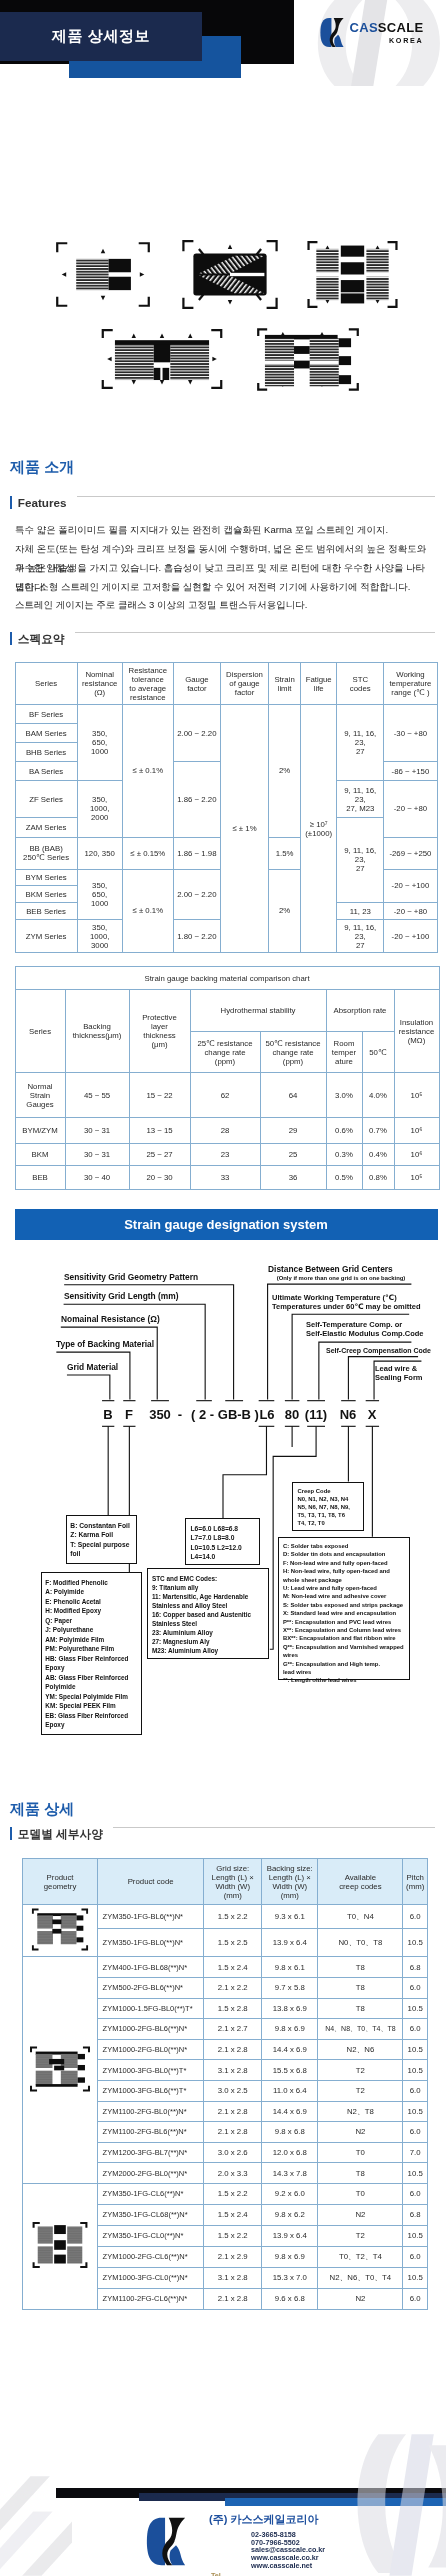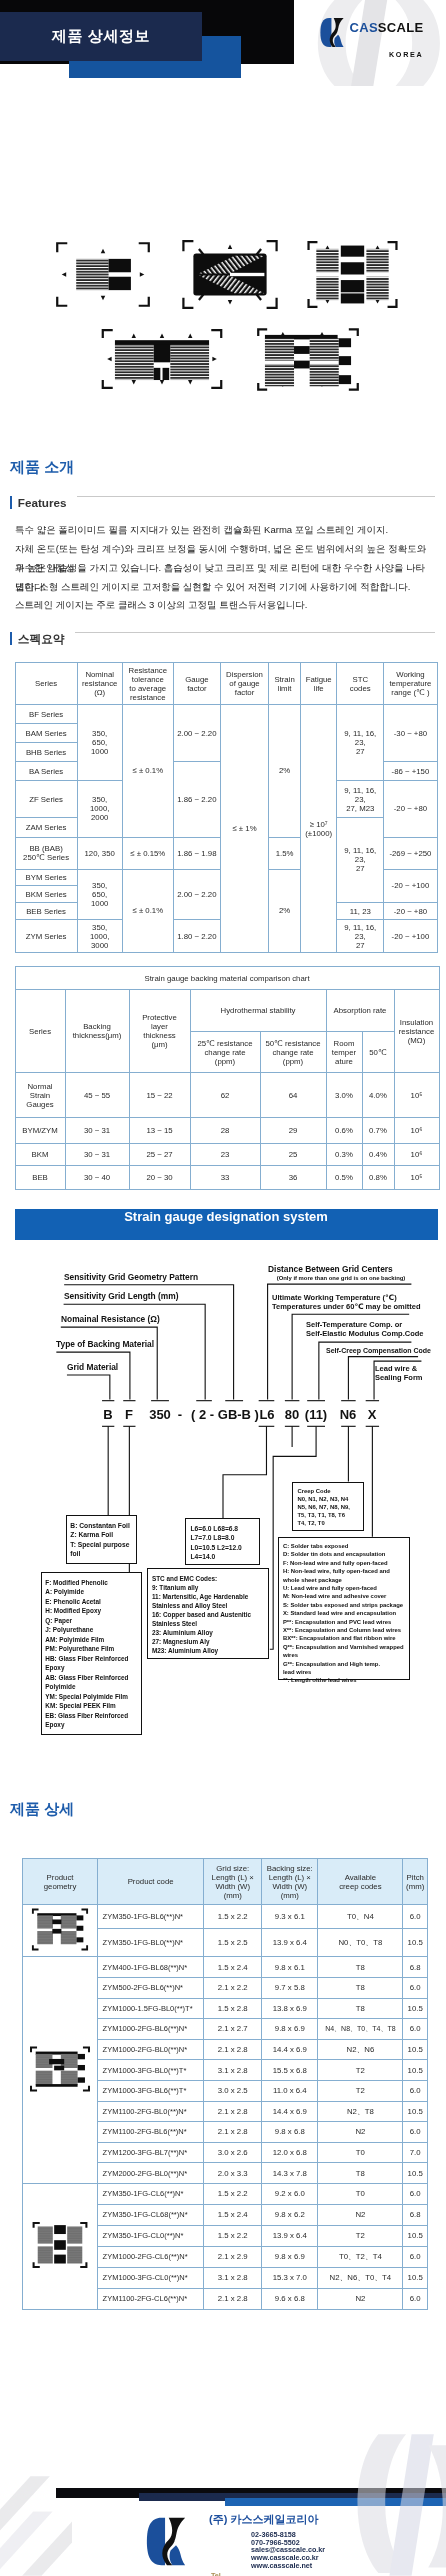--- a/index.html
+++ b/index.html
@@ -9,21 +9,21 @@
   
   .hdr-black { position:absolute; left:0; top:0; width:294px; height:64px; background:#070709; }
   .hdr-blue-box { position:absolute; left:69px; top:36px; width:172px; height:42px; background:#15549e; }
   .hdr-navy-box { position:absolute; left:0; top:12.3px; width:202px; height:49px; background:#1b2a4e; display:flex; align-items:center; justify-content:center; }
   .hdr-navy-box span { color:#fff; font-size:15px; font-weight:bold; letter-spacing:0.6px; }
   .logo-wm { position:absolute; left:312px; top:0; width:131px; height:86px; overflow:hidden; }
   .logo-area { position:absolute; left:319px; top:16.7px; display:flex; align-items:flex-start; }
   .logo-text { margin-left:4.5px; margin-top:4.5px; line-height:1; }
   .logo-text .cas { color:#1b4f9b; font-weight:bold; font-size:13px; letter-spacing:0.3px; }
   .logo-text .scale { color:#111; font-weight:bold; font-size:13px; letter-spacing:0.3px; }
-  .logo-text .korea { display:block; text-align:right; color:#111; font-weight:bold; font-size:7.2px; letter-spacing:1.7px; margin-top:17px; }
+  .logo-text .korea { display:block; text-align:right; color:#111; font-weight:bold; font-size:7.2px; letter-spacing:1.7px; margin-top:3px; }
 
   
   .title-bar { position:absolute; left:0; top:107px; width:446px; height:59px; background:#15549e;
     clip-path:polygon(0 14.5px, 28px 0, 100% 0, 100% 100%, 0 100%);
     display:flex; align-items:center; }
   .title-bar .kr { color:#fff; font-size:20.6px; font-weight:bold; margin-left:47px; }
   .title-bar .div { color:#9fb6da; font-size:19px; margin:0 12.3px; font-weight:normal; }
   .title-bar .model { color:#fff; font-size:20.6px; font-weight:bold; }
   .title-bar .ptype { position:absolute; right:19.5px; color:#c3d4ef; font-size:16.7px; font-weight:bold; }
 
@@ -43,21 +43,21 @@
   .pre { white-space:pre-line; }
   .spec-pos { position:absolute; left:14.5px; top:662px; }
   .back-pos { position:absolute; left:14.5px; top:966px; }
   .back-title { font-size:11px; color:#222; height:20px; }
   .model-pos { position:absolute; left:22px; top:1858px; }
   .model-pos th { background:#d9ecf8; }
   .model-pos td.code { text-align:left; padding-left:4.5px; font-size:7.5px; }
 
   
   .desig-banner { position:absolute; left:14.5px; top:1209px; width:423px; height:31px; background:#1261b4;
-      display:flex; justify-content:center; }
+      display:flex; align-items:center; justify-content:center; }
   .desig-banner span { color:#fff; font-size:13px; font-weight:bold; }
   .diagram { position:absolute; left:0; top:1263px; width:446px; height:510px; }
   .diagram .lbl { position:absolute; font-weight:bold; color:#111; white-space:nowrap; }
   .dbox { position:absolute; border:1.1px solid #111; background:#fff; color:#111; font-weight:bold;
       text-align:left; box-sizing:border-box; }
   .code-ch { position:absolute; top:144px; transform:translateX(-50%); font-size:13px; font-weight:bold; color:#111; white-space:nowrap; }
 
   
   .foot-banner { position:absolute; left:8.4px; top:2445px; width:429px; height:31px; background:#1659ad;
       display:flex; align-items:center; justify-content:center; }
@@ -562,20 +562,25 @@
 X**: Encapsulation and Column lead wires
 BX**: Encapsulation and flat ribbon wire
 Q**: Encapsulation and Varnished wrapped
 wires
 G**: Encapsulation and High temp.
 lead wires
 **: Length olthe lead wires</div>
   </div>
 
   <div class="sec-h" style="top:1800px">제품 상세</div>
+  <div class="sub-h" style="top:1827px">
+    <span class="vbar"></span>
+    <span class="t">모델별 세부사양</span>
+    <span class="ln"></span>
+  </div>
 
   <table class="stable model-pos" style="width:406px">
     <colgroup>
       <col style="width:75px">
         <col style="width:106px">
         <col style="width:58px">
         <col style="width:56px">
       <col style="width:85px">
         <col style="width:24.5px">
     </colgroup>

